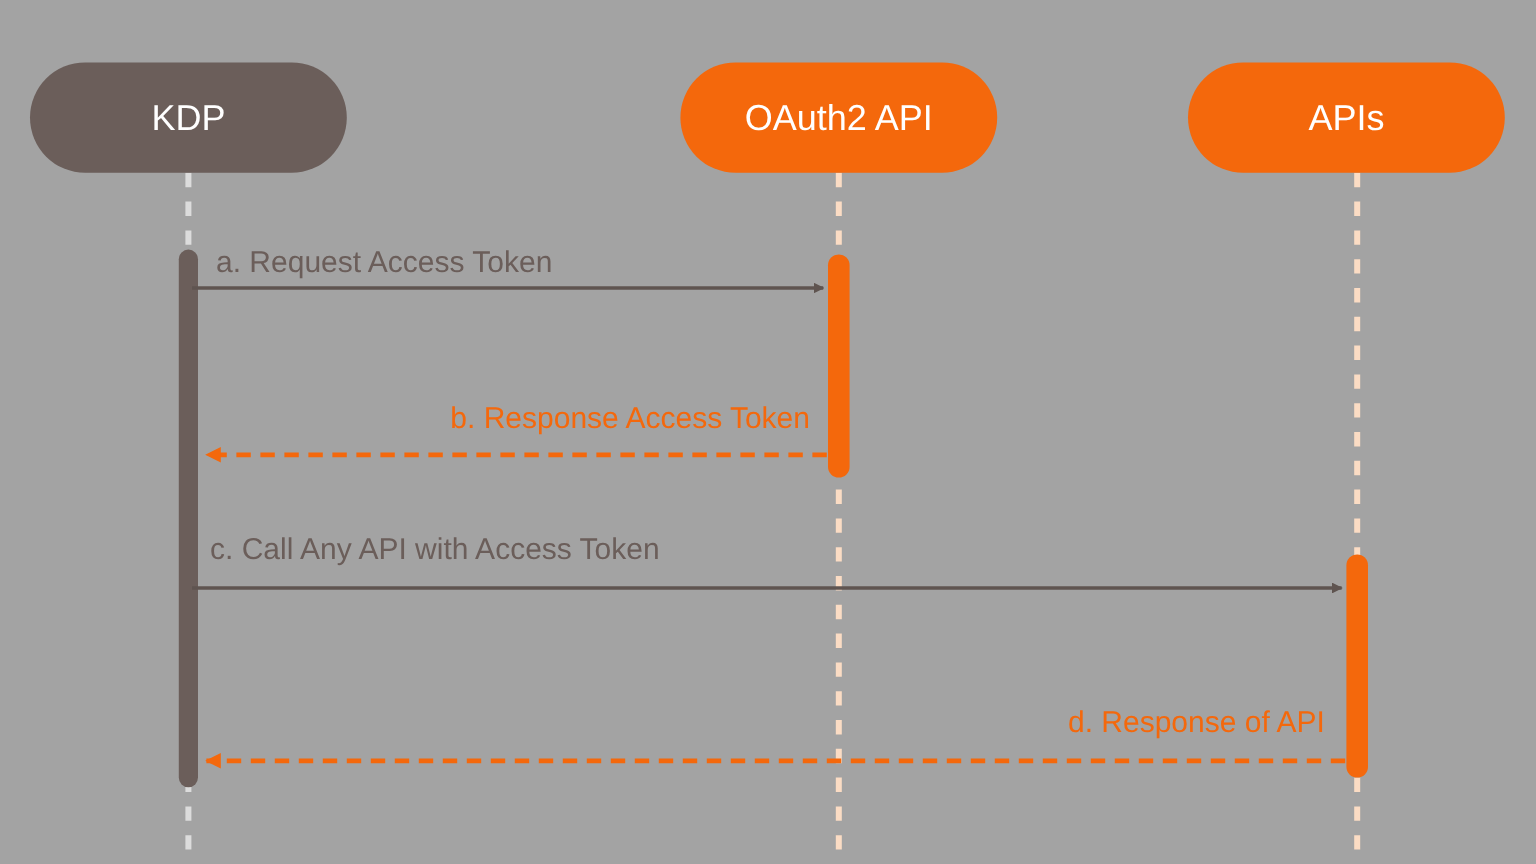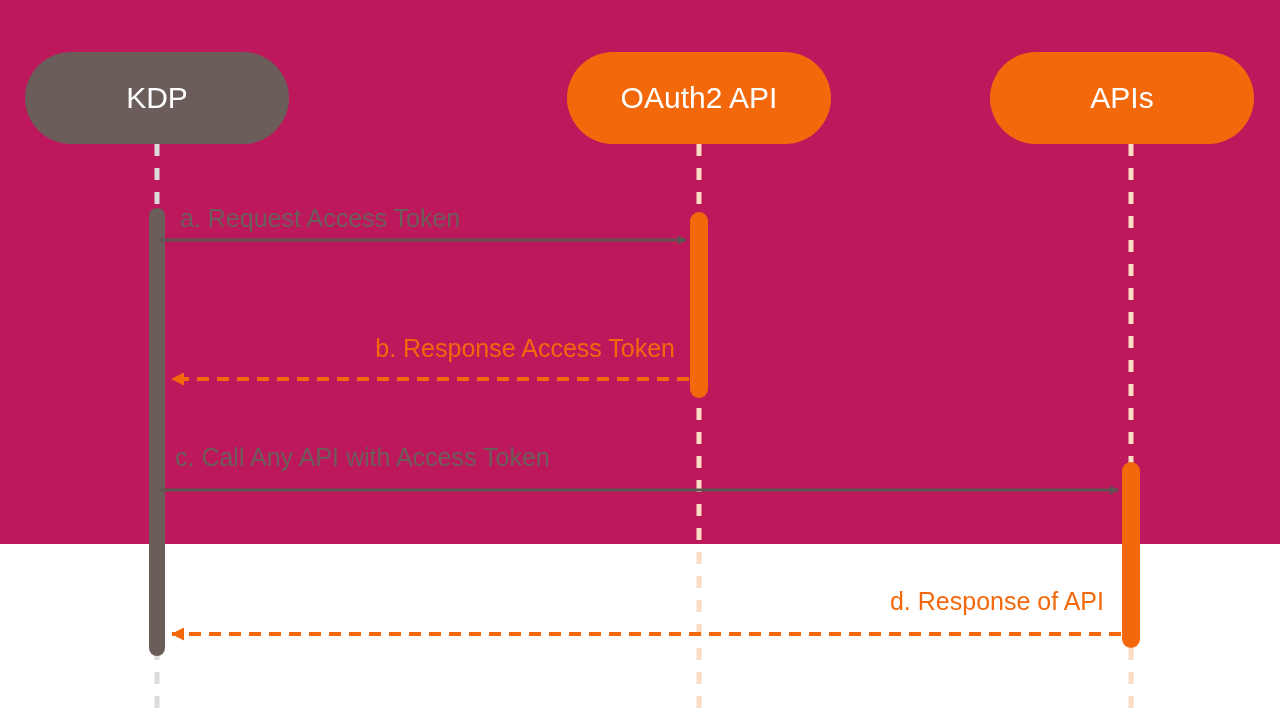--- a/index.html
+++ b/index.html
@@ -9,22 +9,22 @@
   }
   body {
     width: 1280px;
     height: 720px;
     font-family: "Liberation Sans", sans-serif;
     overflow: hidden;
   }
   #diagram-root {
     position: relative;
     width: 1280px;
-    height: 544px;
-    background: #be185d;
+    height: 720px;
+    background: #a3a3a3;
   }
   #diagram-svg {
     position: absolute;
     top: 0;
     left: 0;
     width: 1280px;
     height: 720px;
     display: block;
   }
   .participant-label {

